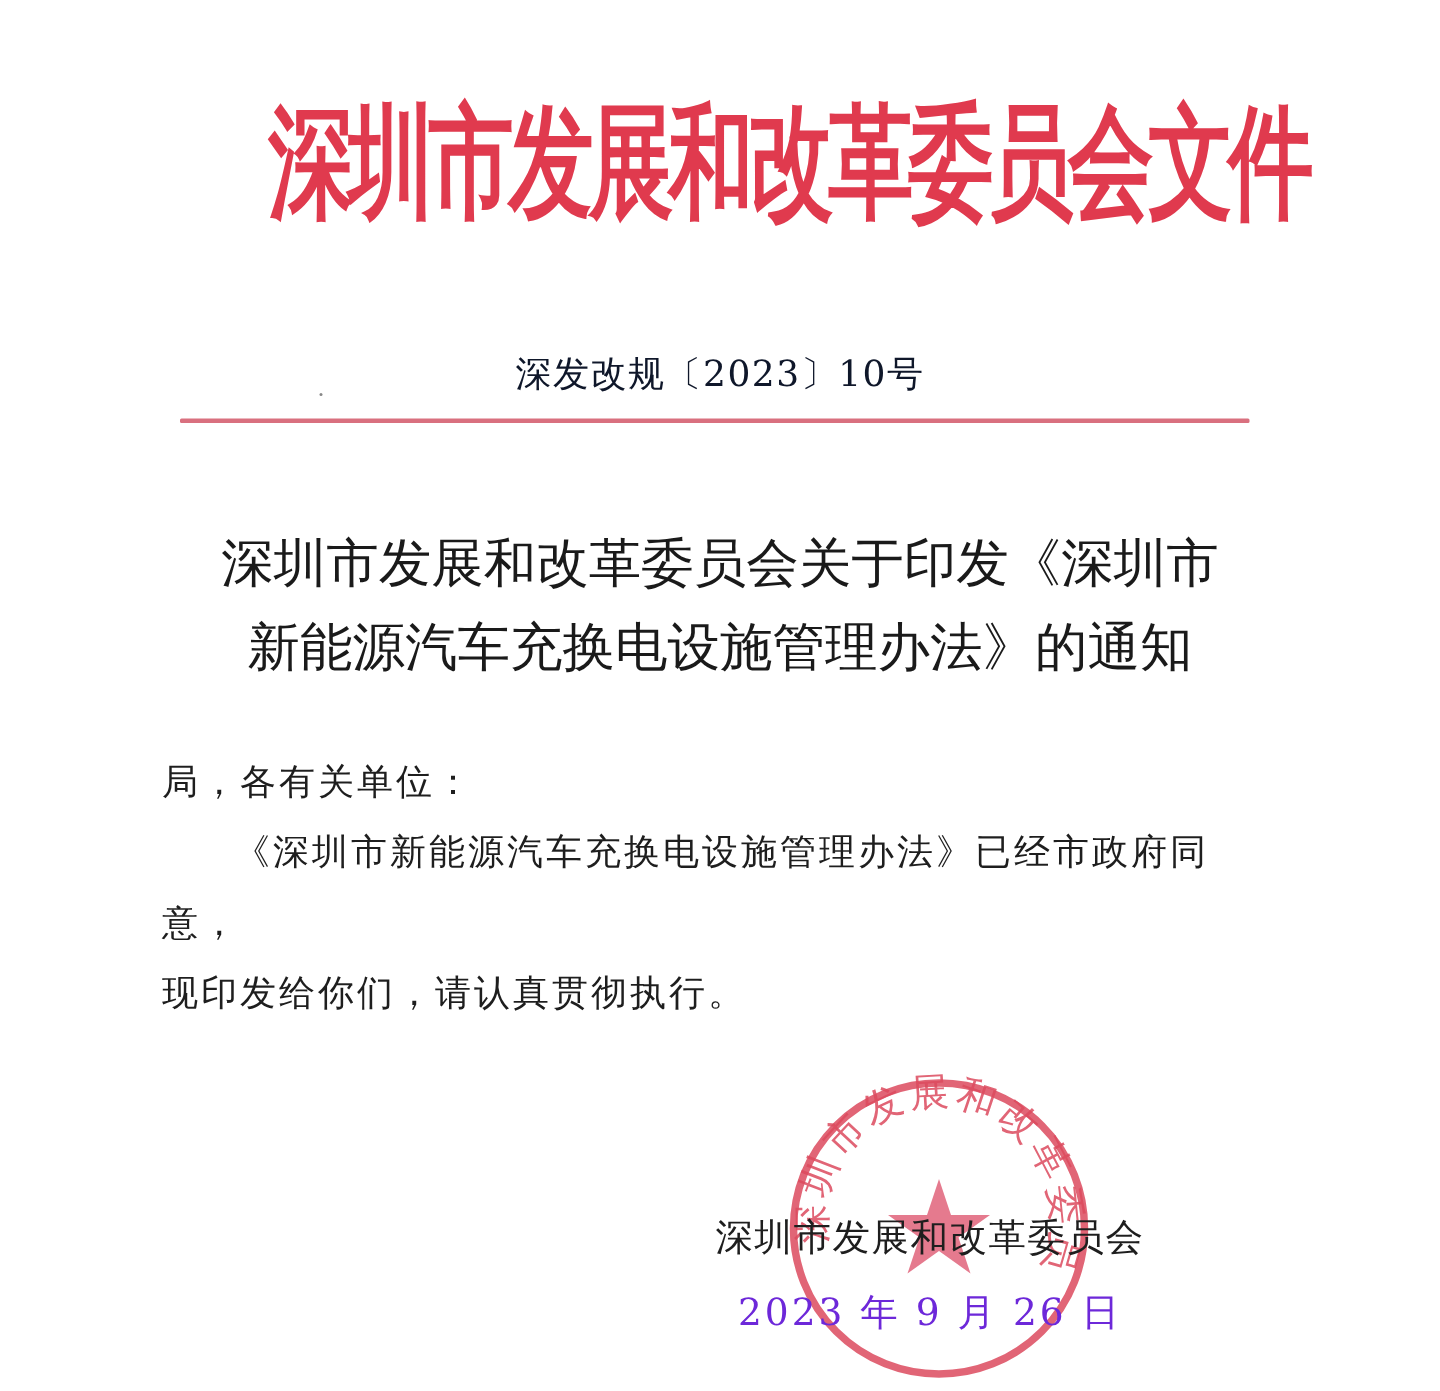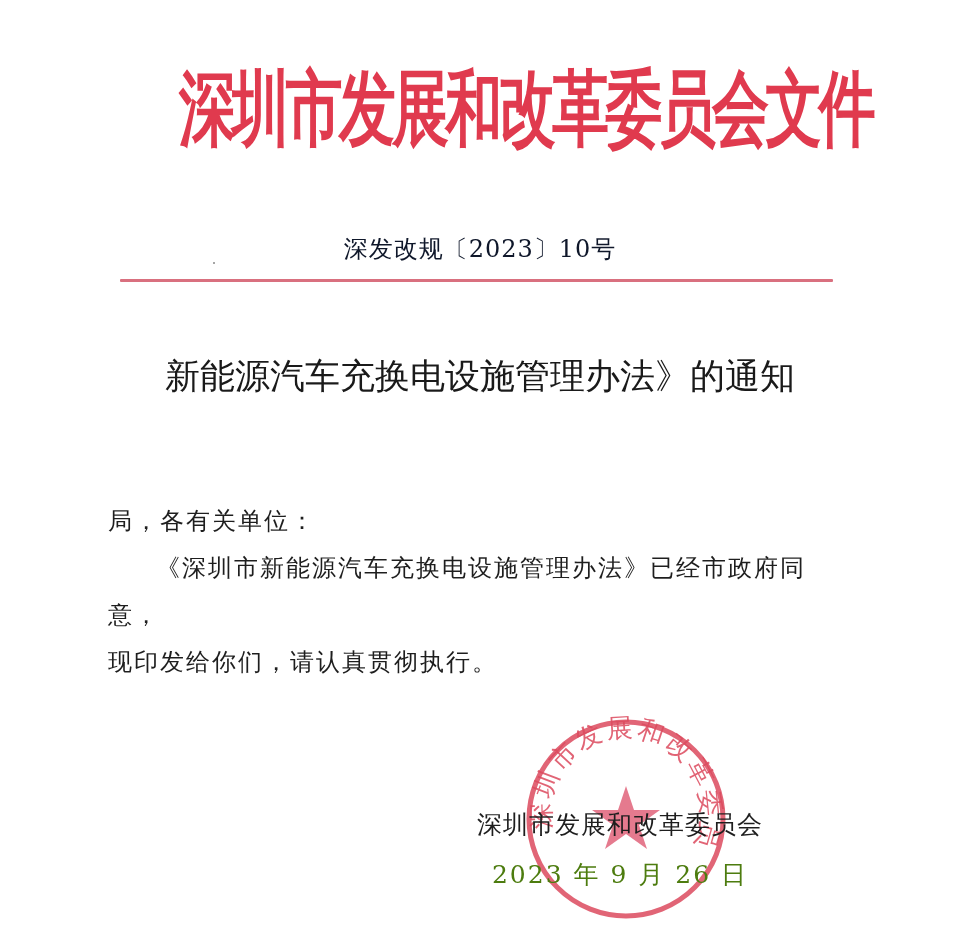--- a/index.html
+++ b/index.html
@@ -100,21 +100,21 @@
     }
     .date {
       position: absolute;
       left: 470px;
       top: 860px;
       width: 300px;
       text-align: center;
       font-size: 25px;
       line-height: 30px;
       letter-spacing: 2px;
-      color: #4d7c0f;
+      color: #6d28d9;
       white-space: nowrap;
     }
     .dot {
       position: absolute;
       left: 213px;
       top: 262px;
       width: 2px;
       height: 2px;
       background: #888;
       border-radius: 50%;
@@ -124,20 +124,21 @@
 <body>
 
 <div class="masthead">深圳市发展和改革委员会文件</div>
 
 <div class="doc-number">深发改规〔2023〕10号</div>
 <div class="dot"></div>
 
 <div class="red-rule"></div>
 
 <div class="title">
+  <div>深圳市发展和改革委员会关于印发《深圳市</div>
   <div>新能源汽车充换电设施管理办法》的通知</div>
 </div>
 
 <div class="body-text">
   <p>局，各有关单位：</p>
   <p class="indent">《深圳市新能源汽车充换电设施管理办法》已经市政府同意，</p>
   <p>现印发给你们，请认真贯彻执行。</p>
 </div>
 
 <svg class="stamp" viewBox="0 0 206 206" xmlns="http://www.w3.org/2000/svg">

